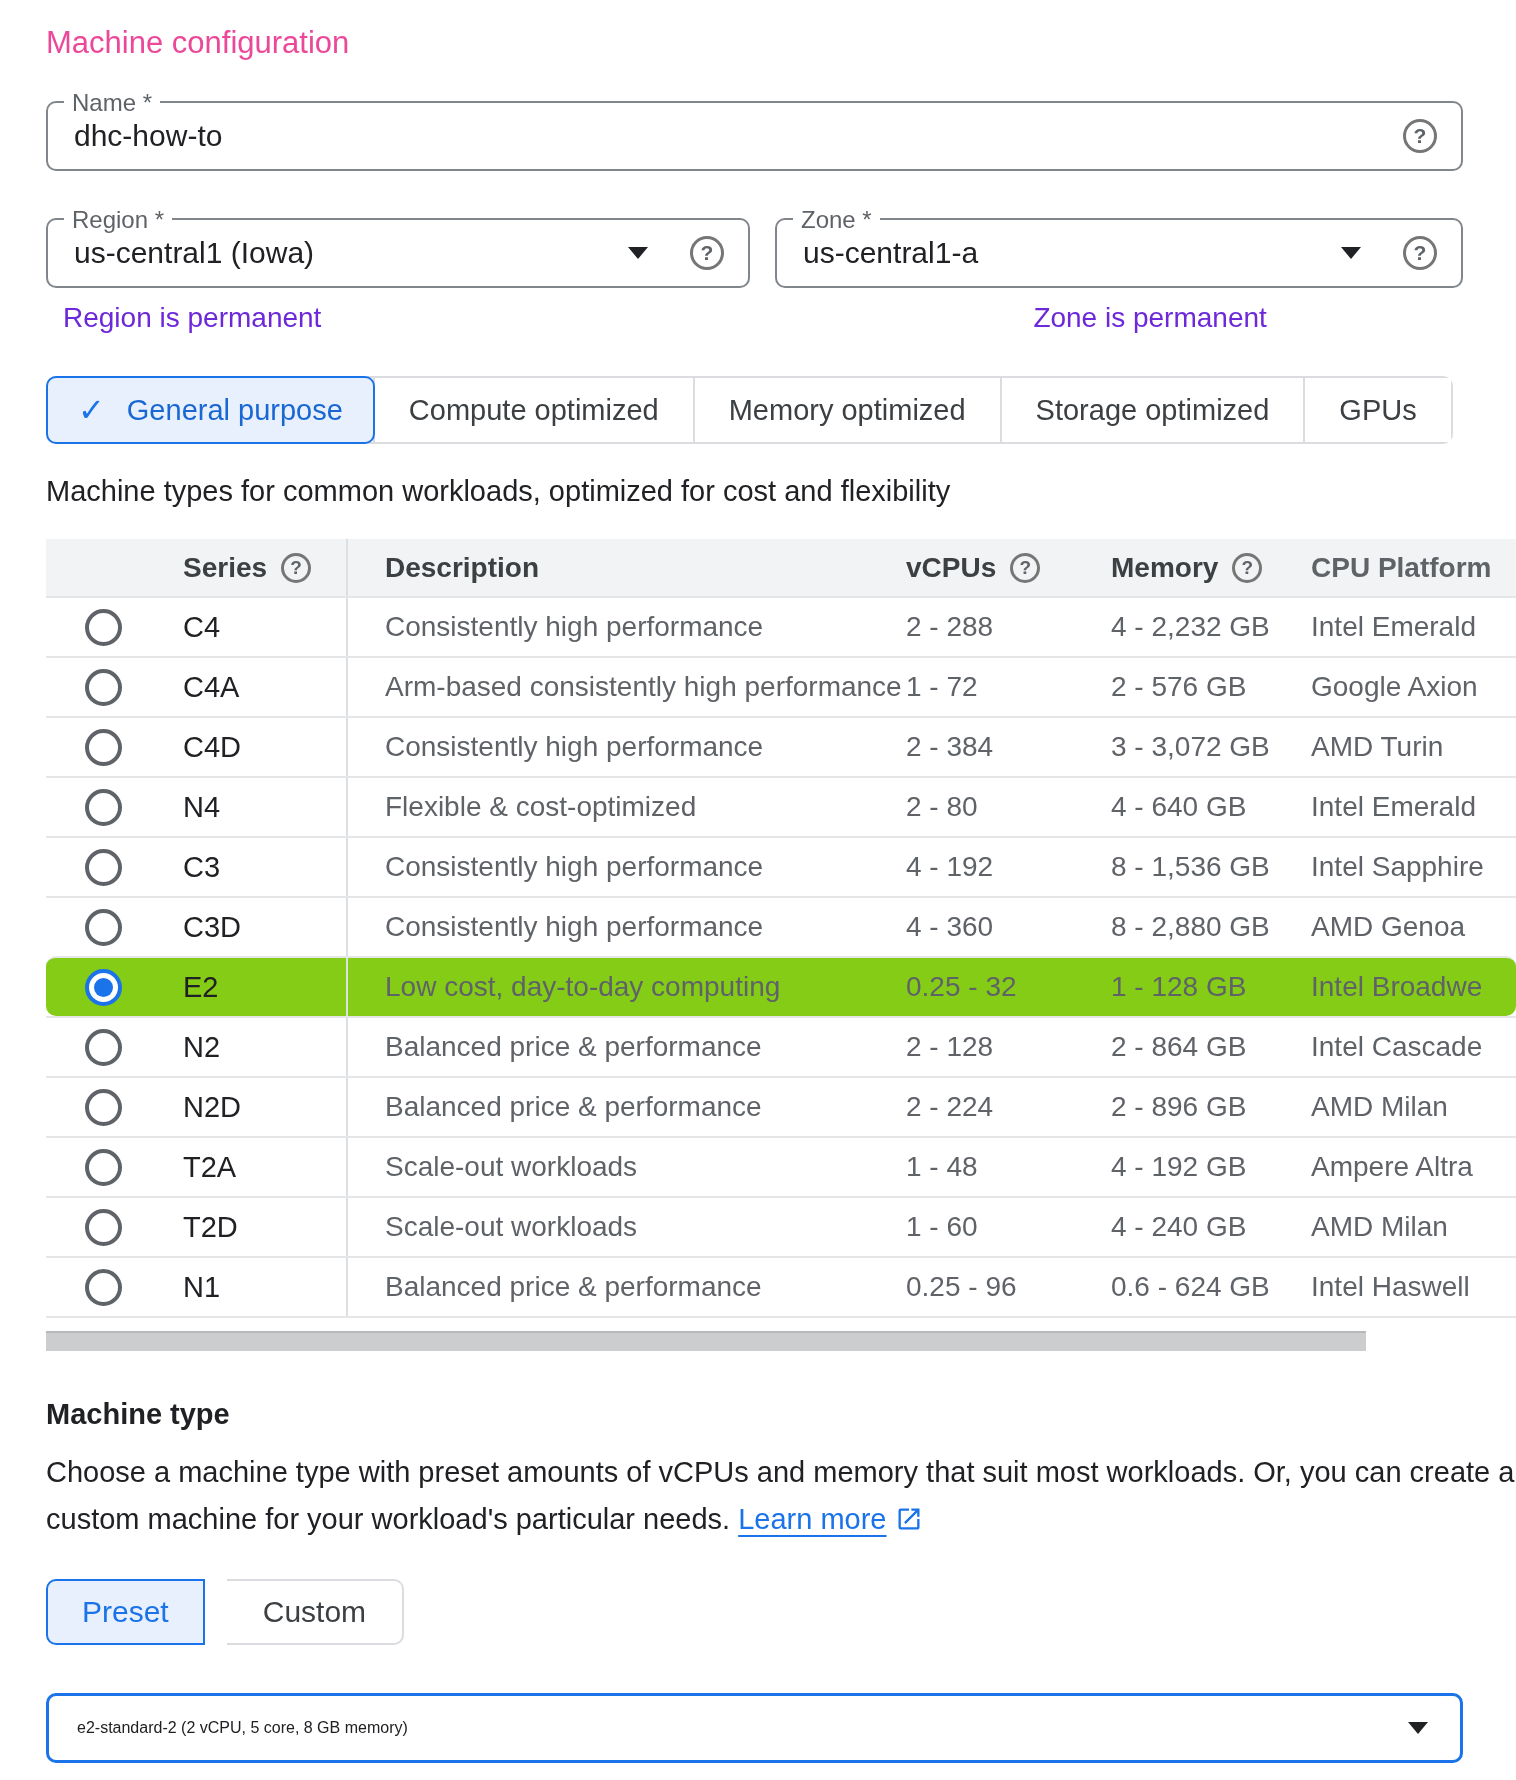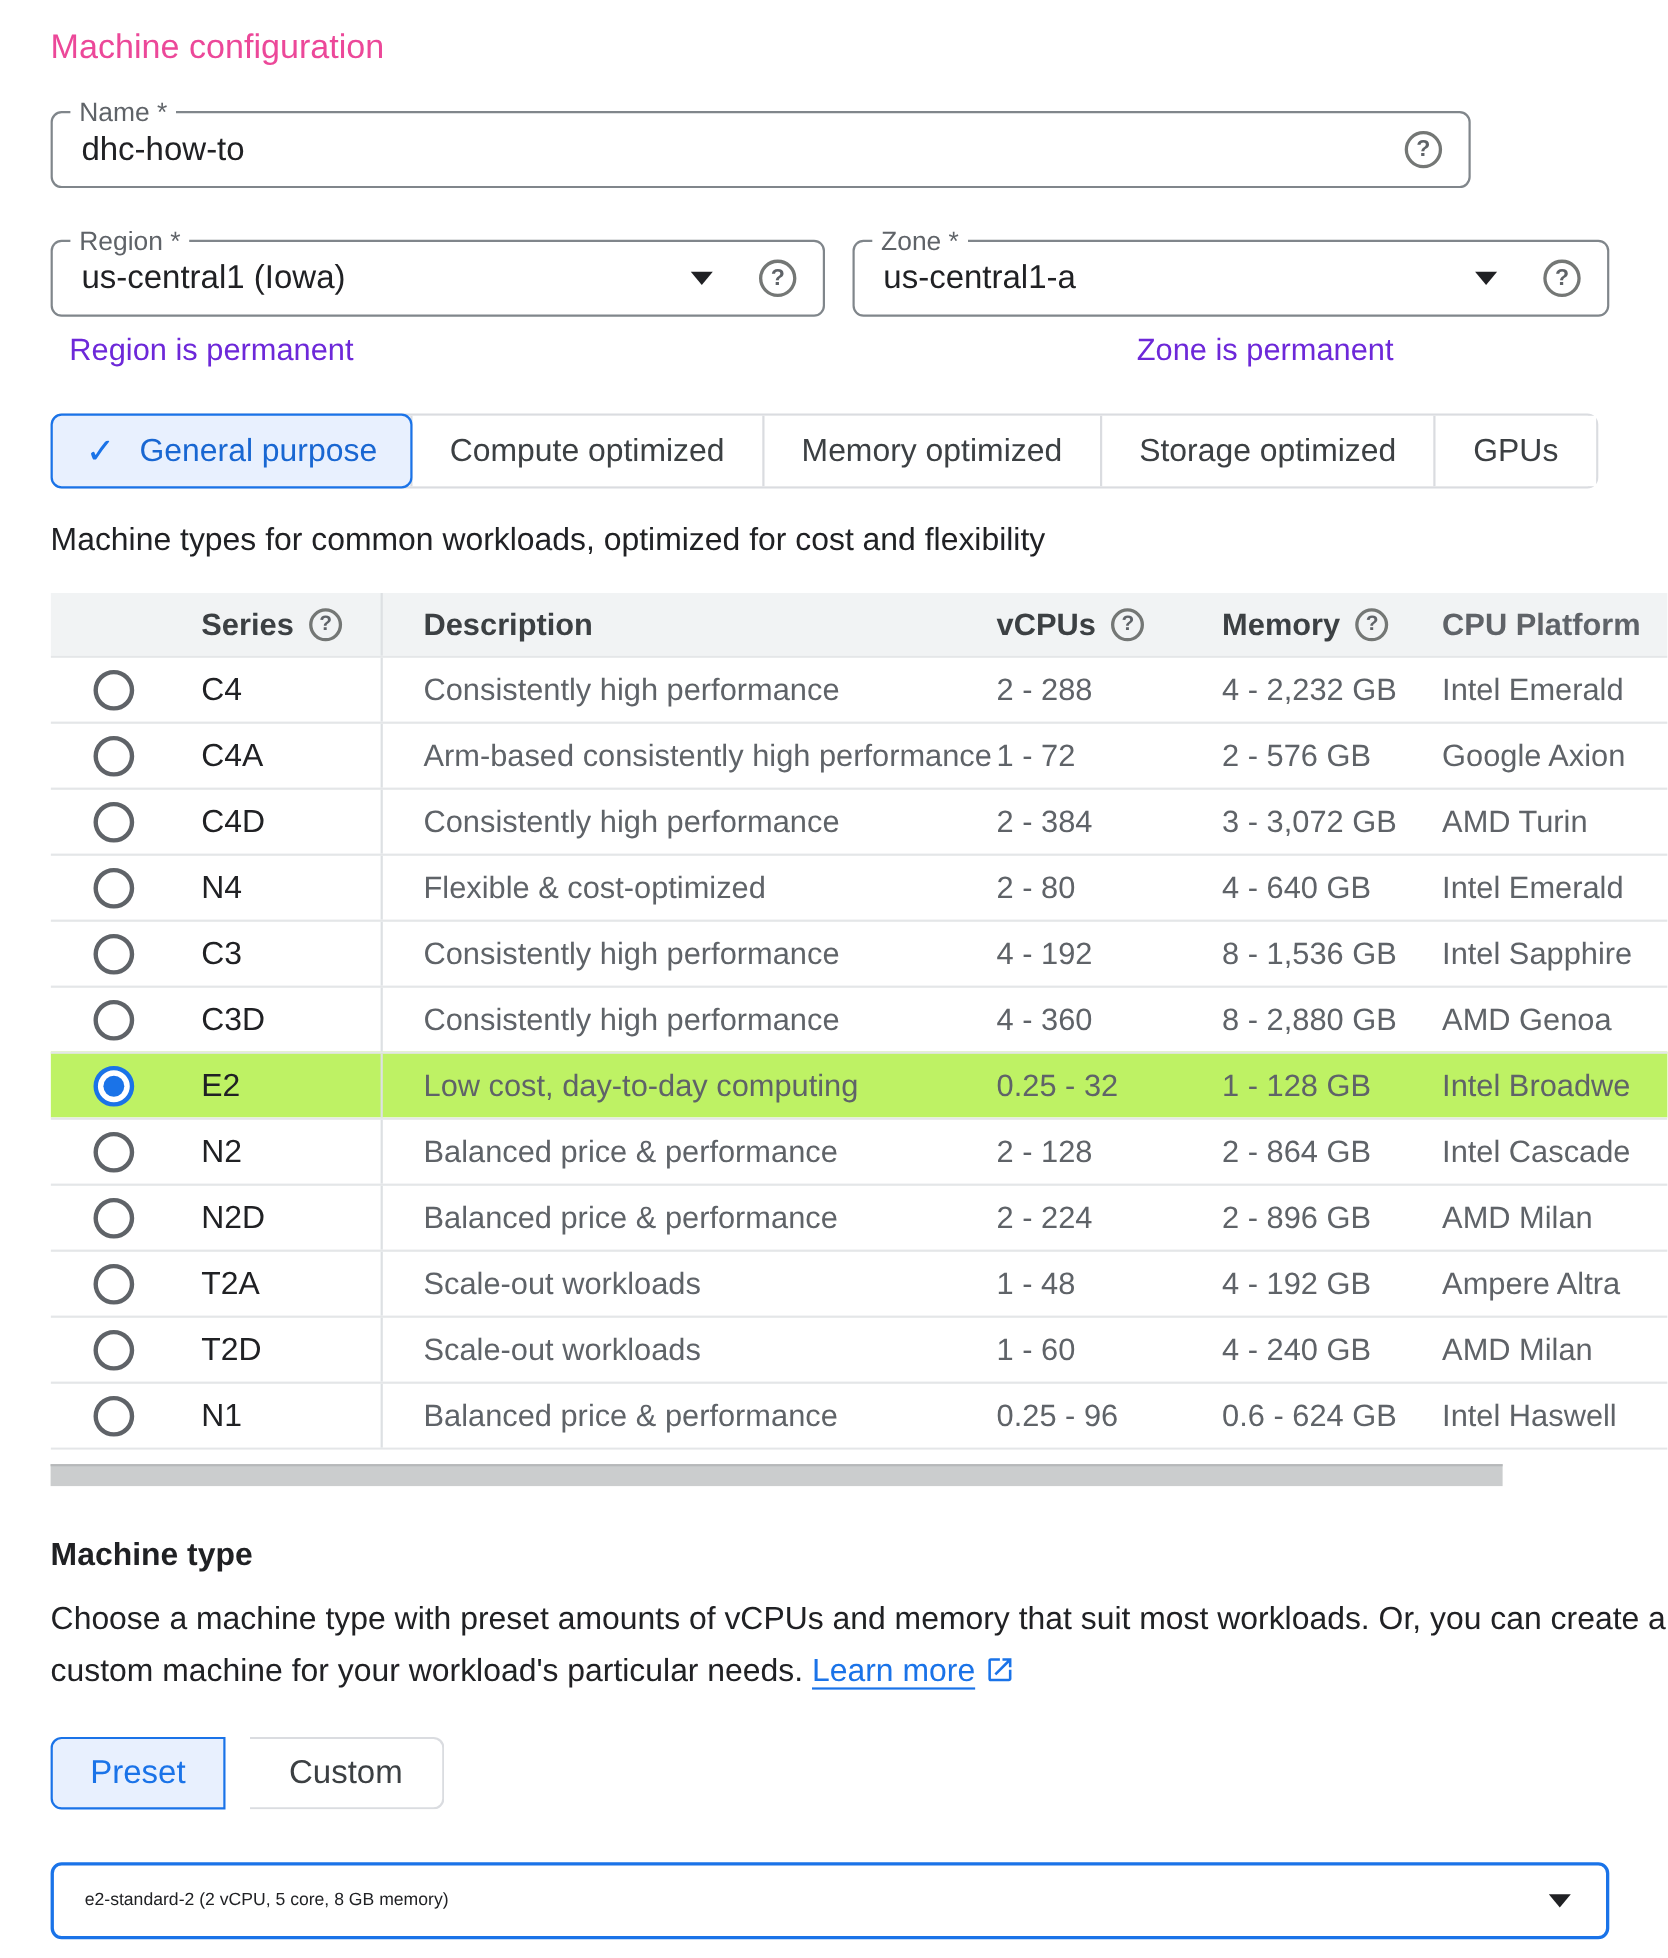--- a/index.html
+++ b/index.html
@@ -15,21 +15,21 @@
   .field .flabel { position: absolute; top: -14px; left: 16px; background: #fff; padding: 0 8px;
     font-size: 24px; color: #5f6368; }
   .field .fvalue { font-size: 30px; color: #202124; padding-left: 26px; white-space: nowrap; }
   .help { width: 34px; height: 34px; border: 3px solid #747775; border-radius: 50%;
     display: flex; align-items: center; justify-content: center;
     font-size: 21px; font-weight: 700; color: #5f6368; flex: none; }
   .caret { width: 0; height: 0; border-left: 10px solid transparent; border-right: 10px solid transparent;
     border-top: 12px solid #202124; flex: none; }
   .field .tools { position: absolute; right: 24px; display: flex; align-items: center; gap: 42px; }
 
-  .name-field { width: 1291px; margin-top: 40px; }
+  .name-field { width: 1417px; margin-top: 40px; }
   .rz-row { display: flex; margin-top: 47px; }
   .region-field { width: 704px; }
   .zone-field { width: 688px; margin-left: 25px; }
   .helper-row { display: flex; margin-top: 14px; }
   .helper { font-size: 28px; color: #6d28d9; }
   .helper.region { margin-left: 17px; }
   .helper.zone { margin-left: 712px; }
 
   
   .tabs { display: inline-flex; border: 2px solid #dadce0; border-radius: 10px; margin-top: 42px;
@@ -42,21 +42,21 @@
   .tab .check { color: #1a73e8; font-size: 32px; margin-right: 22px; font-weight: 500; }
 
   .subtitle { font-size: 29px; color: #202124; margin-top: 31px; }
 
   
   .mtable { width: 1470px; overflow: hidden; margin-top: 31px; }
   .thead, .trow { display: grid; grid-template-columns: 115px 187px 558px 205px 200px 260px;
     align-items: center; }
   .thead { background: #f1f3f4; height: 57px; font-weight: 700; color: #3c4043; font-size: 28px; }
   .trow { height: 60px; border-top: 2px solid #e4e6e8; background: #fff; }
-  .trow.selected { background: #bef264; }
+  .trow.selected { background: #84cc16; border-radius: 10px; }
   .mtable .bottom-line { border-top: 2px solid #e4e6e8; height: 0; }
   .cell { white-space: nowrap; overflow: visible; }
   .series-col { padding-left: 22px; display: flex; align-items: center; gap: 14px;
     border-right: 2px solid #dde0e3; height: 100%; }
   .thead .series-col { font-weight: 700; }
   .desc-col { padding-left: 37px; }
   .num-col { display: flex; align-items: center; gap: 14px; }
   .thead .help { width: 30px; height: 30px; font-size: 19px; border-width: 3px; }
   .series-cell { font-size: 29px; font-weight: 500; color: #202124; }
   .desc-cell, .num-cell, .cpu-cell { font-size: 28px; color: #5f6368; }

